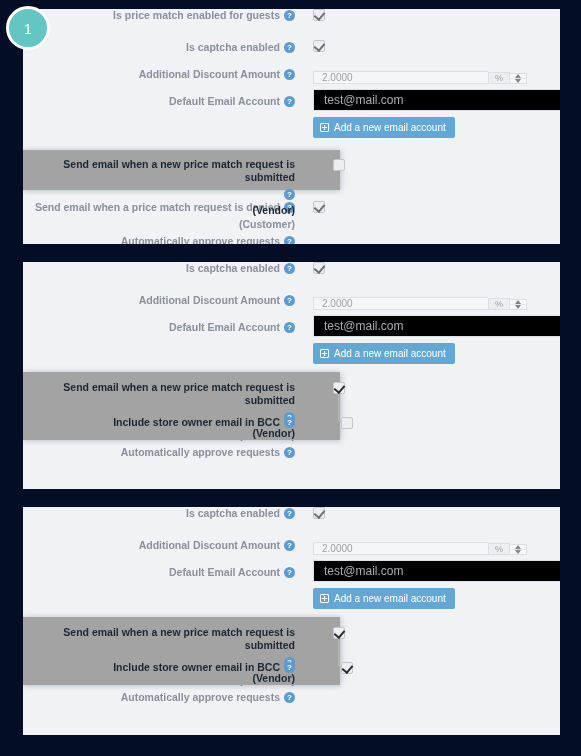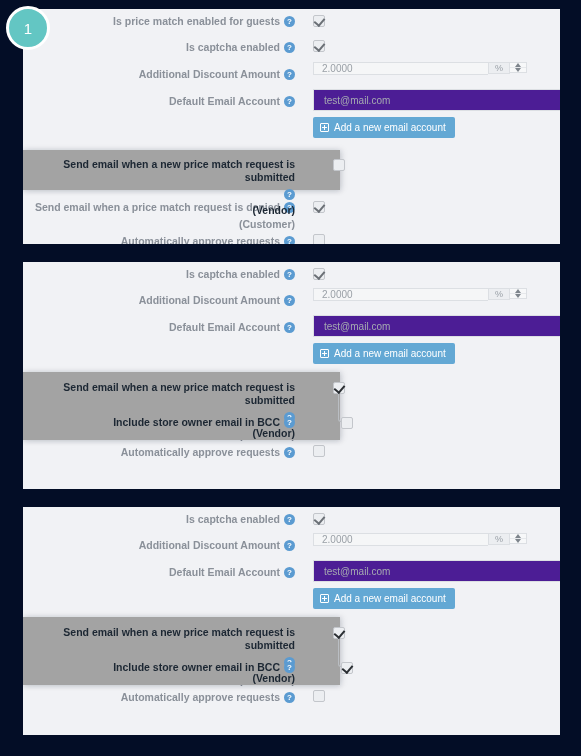--- a/index.html
+++ b/index.html
@@ -67,29 +67,29 @@
   .label-text { display: inline-block; }
   .ctrl-cell {
     flex: 1 1 auto;
     padding-left: 10px;
     display: flex;
     align-items: flex-start;
     min-height: 14px;
   }
 
   
-  .row-h25 .label-cell, .row-h25 .ctrl-cell { padding-top: 6px; }
+  .row-h25 .label-cell, .row-h25 .ctrl-cell { padding-top: 0; }
   .row-h25 { height: 25px; }
   .row-h27 { height: 27px; }
   .row-h27 .label-cell { padding-top: 7px; }
   .row-h27 .ctrl-cell { padding-top: 3px; }
   .row-h36 { height: 36px; }
   .row-h36 .label-cell { padding-top: 4px; }
   .row-h36 .ctrl-cell { padding-top: 4px; }
-  .row-h24 { height: 24px; }
+  .row-h24 { height: 24px; flex-direction: column; }
   .row-h24 .label-cell { padding-top: 5px; }
   .row-h24 .ctrl-cell { padding-top: 4px; }
 
   
   .help-icon {
     flex: 0 0 auto;
     width: 11px; height: 11px;
     border-radius: 50%;
     background: #5b9bd1;
     color: #ffffff;
@@ -120,21 +120,21 @@
     transform: rotate(40deg);
   }
   .cb.bold-check.checked::after {
     border-right-color: #2b2f33;
     border-bottom-color: #2b2f33;
   }
 
   
   .num-group {
     display: flex;
-    align-items: flex-start;
+    align-items: flex-end;
     height: 22px;
   }
   .num-input {
     width: 175px;
     background: #f5f6f7;
     border: 1px solid #dcdfe3;
     border-right: none;
     color: #9aa0a7;
     font-size: 10px;
     padding: 0 0 0 8px;
@@ -179,24 +179,24 @@
   .spin-arrow.down {
     border-left: 3.5px solid transparent;
     border-right: 3.5px solid transparent;
     border-top: 4px solid #7e858c;
   }
 
   
   .text-input {
     width: 255px;
     height: 22px;
-    background: #4c1d95;
+    background: #000000;
     border: 1px solid #dcdfe3;
     color: #a6abb1;
-    font-size: 10px;
+    font-size: 12px;
     padding-left: 10px;
     display: flex;
     align-items: center;
     font-family: "Liberation Sans", sans-serif;
   }
 
   
   .btn-blue {
     height: 21px;
     background: #63a8d4;

